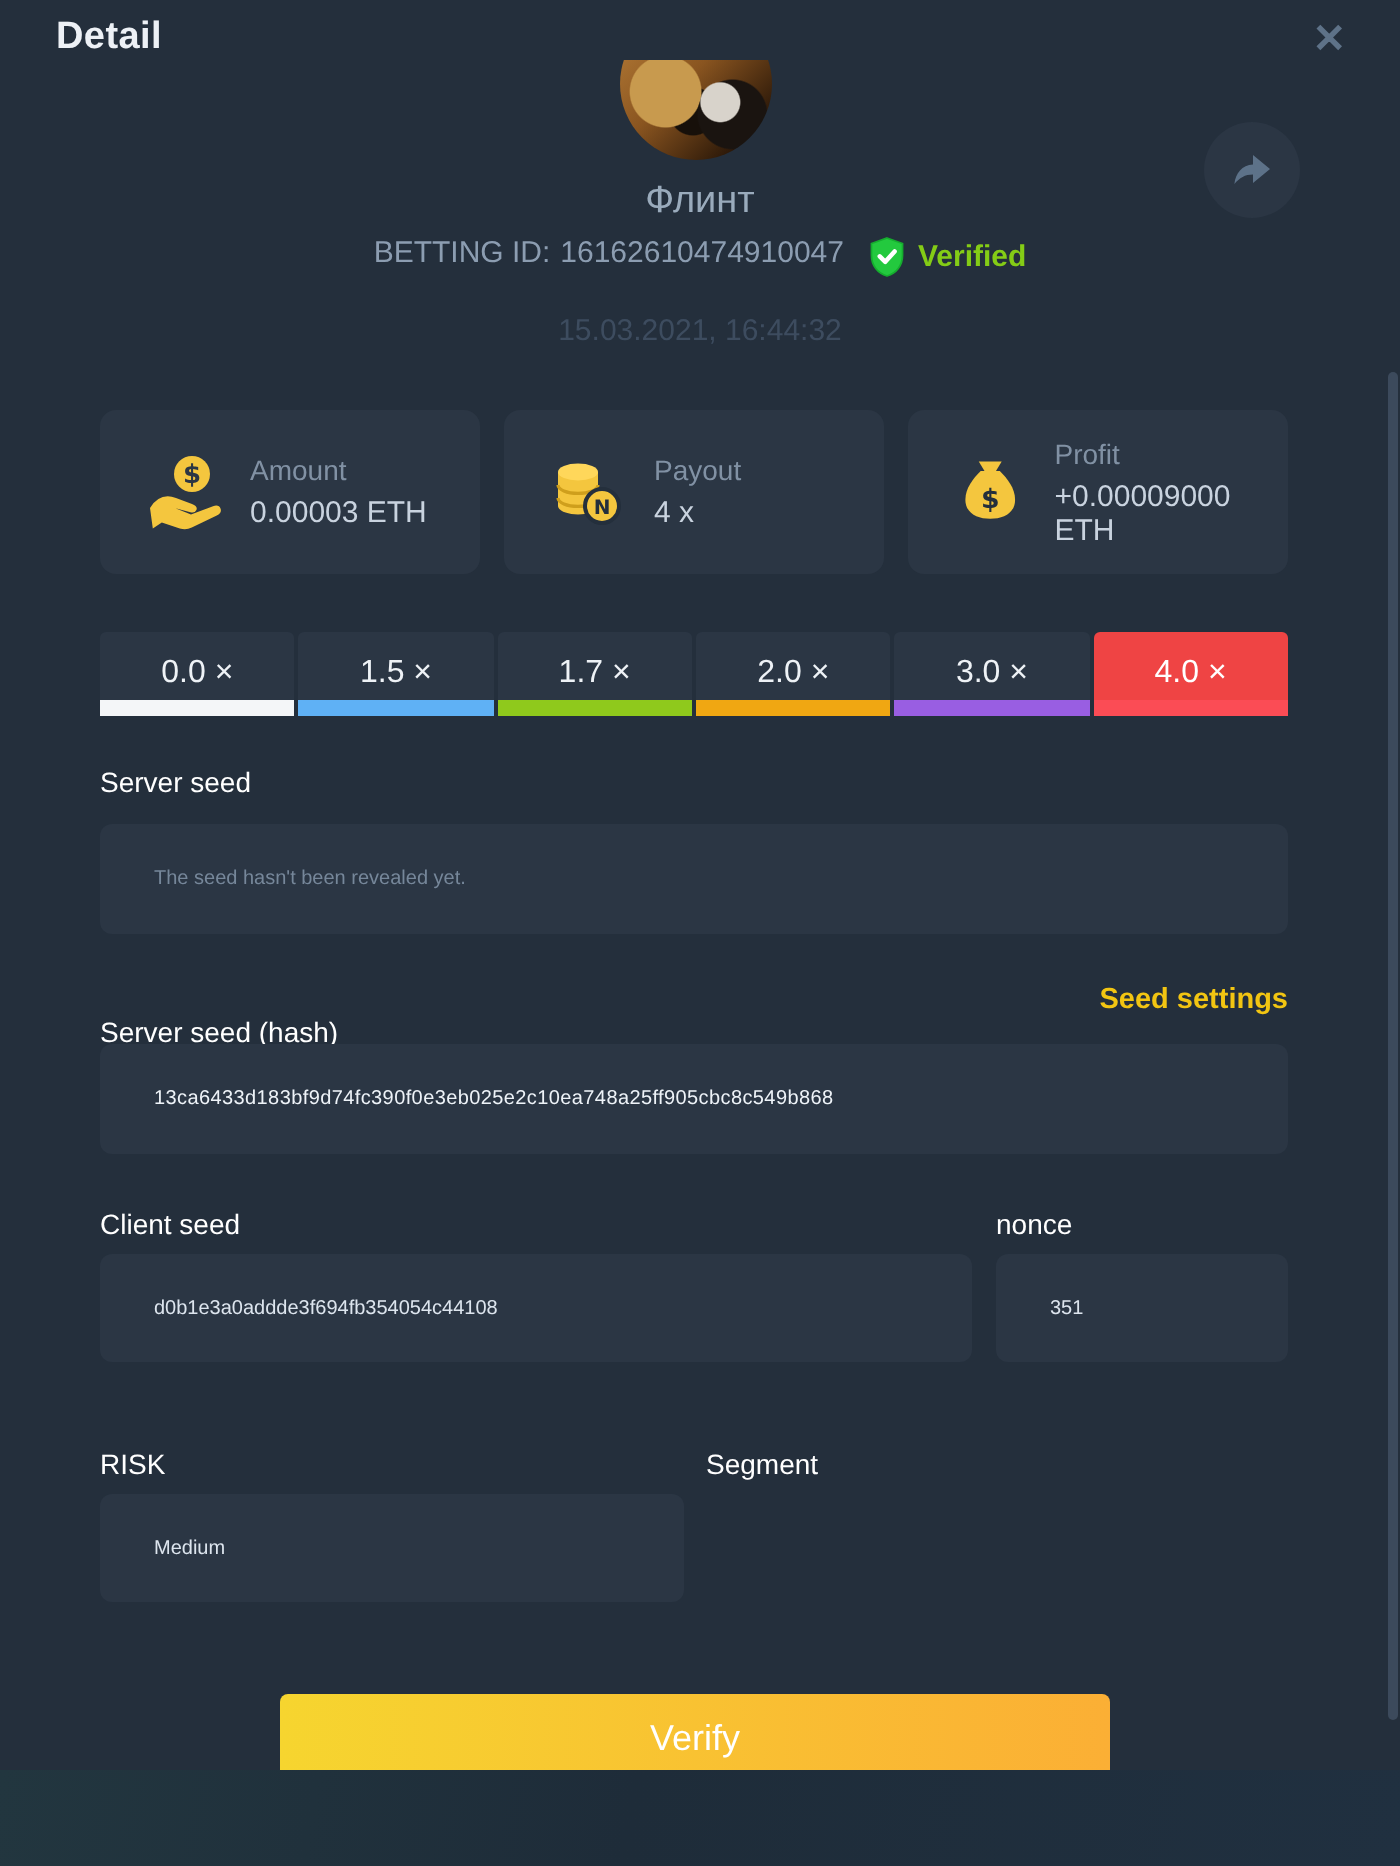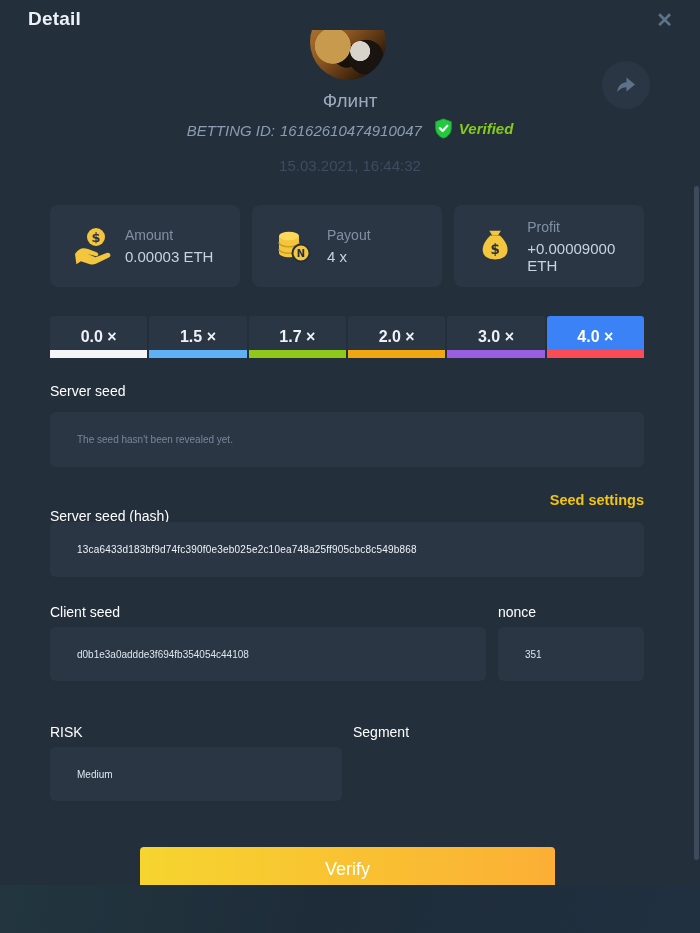--- a/index.html
+++ b/index.html
@@ -37,41 +37,41 @@
   .share-btn {
     position:absolute; left:602px; top:61px; width:48px; height:48px; border-radius:50%;
     background:#2b3644; display:flex; align-items:center; justify-content:center; cursor:pointer;
   }
   .username {
     position:absolute; left:0; top:90px; width:700px; text-align:center;
     font-size:19px; color:#9aabbc;
   }
   .betting-row {
     position:absolute; left:0; top:118px; width:700px;
-    display:flex; justify-content:center; align-items:flex-end; gap:12px;font-style:italic;
+    display:flex; justify-content:center; align-items:flex-start; gap:12px;
   }
   .betting-id { display:flex; gap:5px; font-size:15px; color:#8c9db1; }
   .verified-badge { display:flex; align-items:center; gap:6px; cursor:default; }
   .verified-label { font-size:15px; font-weight:bold; color:#84cc16; }
   .datetime {
     position:absolute; left:0; top:157px; width:700px; text-align:center;
     font-size:15px; color:#3d4c5f;
   }
   .stats-row { position:absolute; left:50px; top:205px; width:594px; display:flex; gap:12px; }
   .stat-card {
     flex:1; height:82px; background:#2b3644; border-radius:8px;
     display:flex; align-items:center; padding-left:22px; gap:13px;
   }
   .stat-label { font-size:14px; color:#8191a4; margin-bottom:5px; }
   .stat-value { font-size:15px; color:#c9d3df; }
   .tabs-row { position:absolute; left:50px; top:316px; width:594px; display:flex; gap:2px; }
   .tab {
     flex:1; height:42px; background:#2b3644; position:relative; cursor:pointer;
     display:flex; align-items:center; justify-content:center; padding-bottom:0;
-    font-size:16px; font-weight:bold; color:#eef2f6; border-radius:3px 3px 0 0;
+    font-size:16px; font-weight:normal; color:#eef2f6; border-radius:3px 3px 0 0;
   }
   .tab-bar { position:absolute; left:0; right:0; bottom:0; height:8px; }
   .tab.selected { color:#ffffff; border-radius:3px; }
   .section-label { position:absolute; font-size:14px; color:#ffffff; }
   .input-box {
     position:absolute; background:#2b3644; border-radius:6px;
     display:flex; align-items:center; padding:0 27px;
     font-size:10px; color:#dde5ee; white-space:nowrap; overflow:hidden; cursor:text;
   }
   .muted-value { color:#76879a; }
@@ -183,21 +183,21 @@
         <span class="tab-bar" style="background: rgb(143, 201, 28);"></span>
       </div>
       <div class="tab">
         <span>2.0 ×</span>
         <span class="tab-bar" style="background: rgb(240, 167, 18);"></span>
       </div>
       <div class="tab">
         <span>3.0 ×</span>
         <span class="tab-bar" style="background: rgb(153, 94, 226);"></span>
       </div>
-      <div class="tab selected" style="background: #3b82f6; justify-content: center;">
+      <div class="tab selected" style="background: #ef4444; justify-content: center;">
         <span>4.0 ×</span>
         <span class="tab-bar" style="background: rgb(251, 76, 85);"></span>
       </div>
     </div>
 
     <div class="section-label" style="left:50px; top:383px;">Server seed</div>
     <div class="input-box muted-value" style="left:50px; top:412px; width:594px; height:55px;">The seed hasn't been revealed yet.</div>
 
     <div class="section-label" style="left:50px; top:508px;">Server seed (hash)</div>
     <div class="seed-settings">Seed settings</div>

